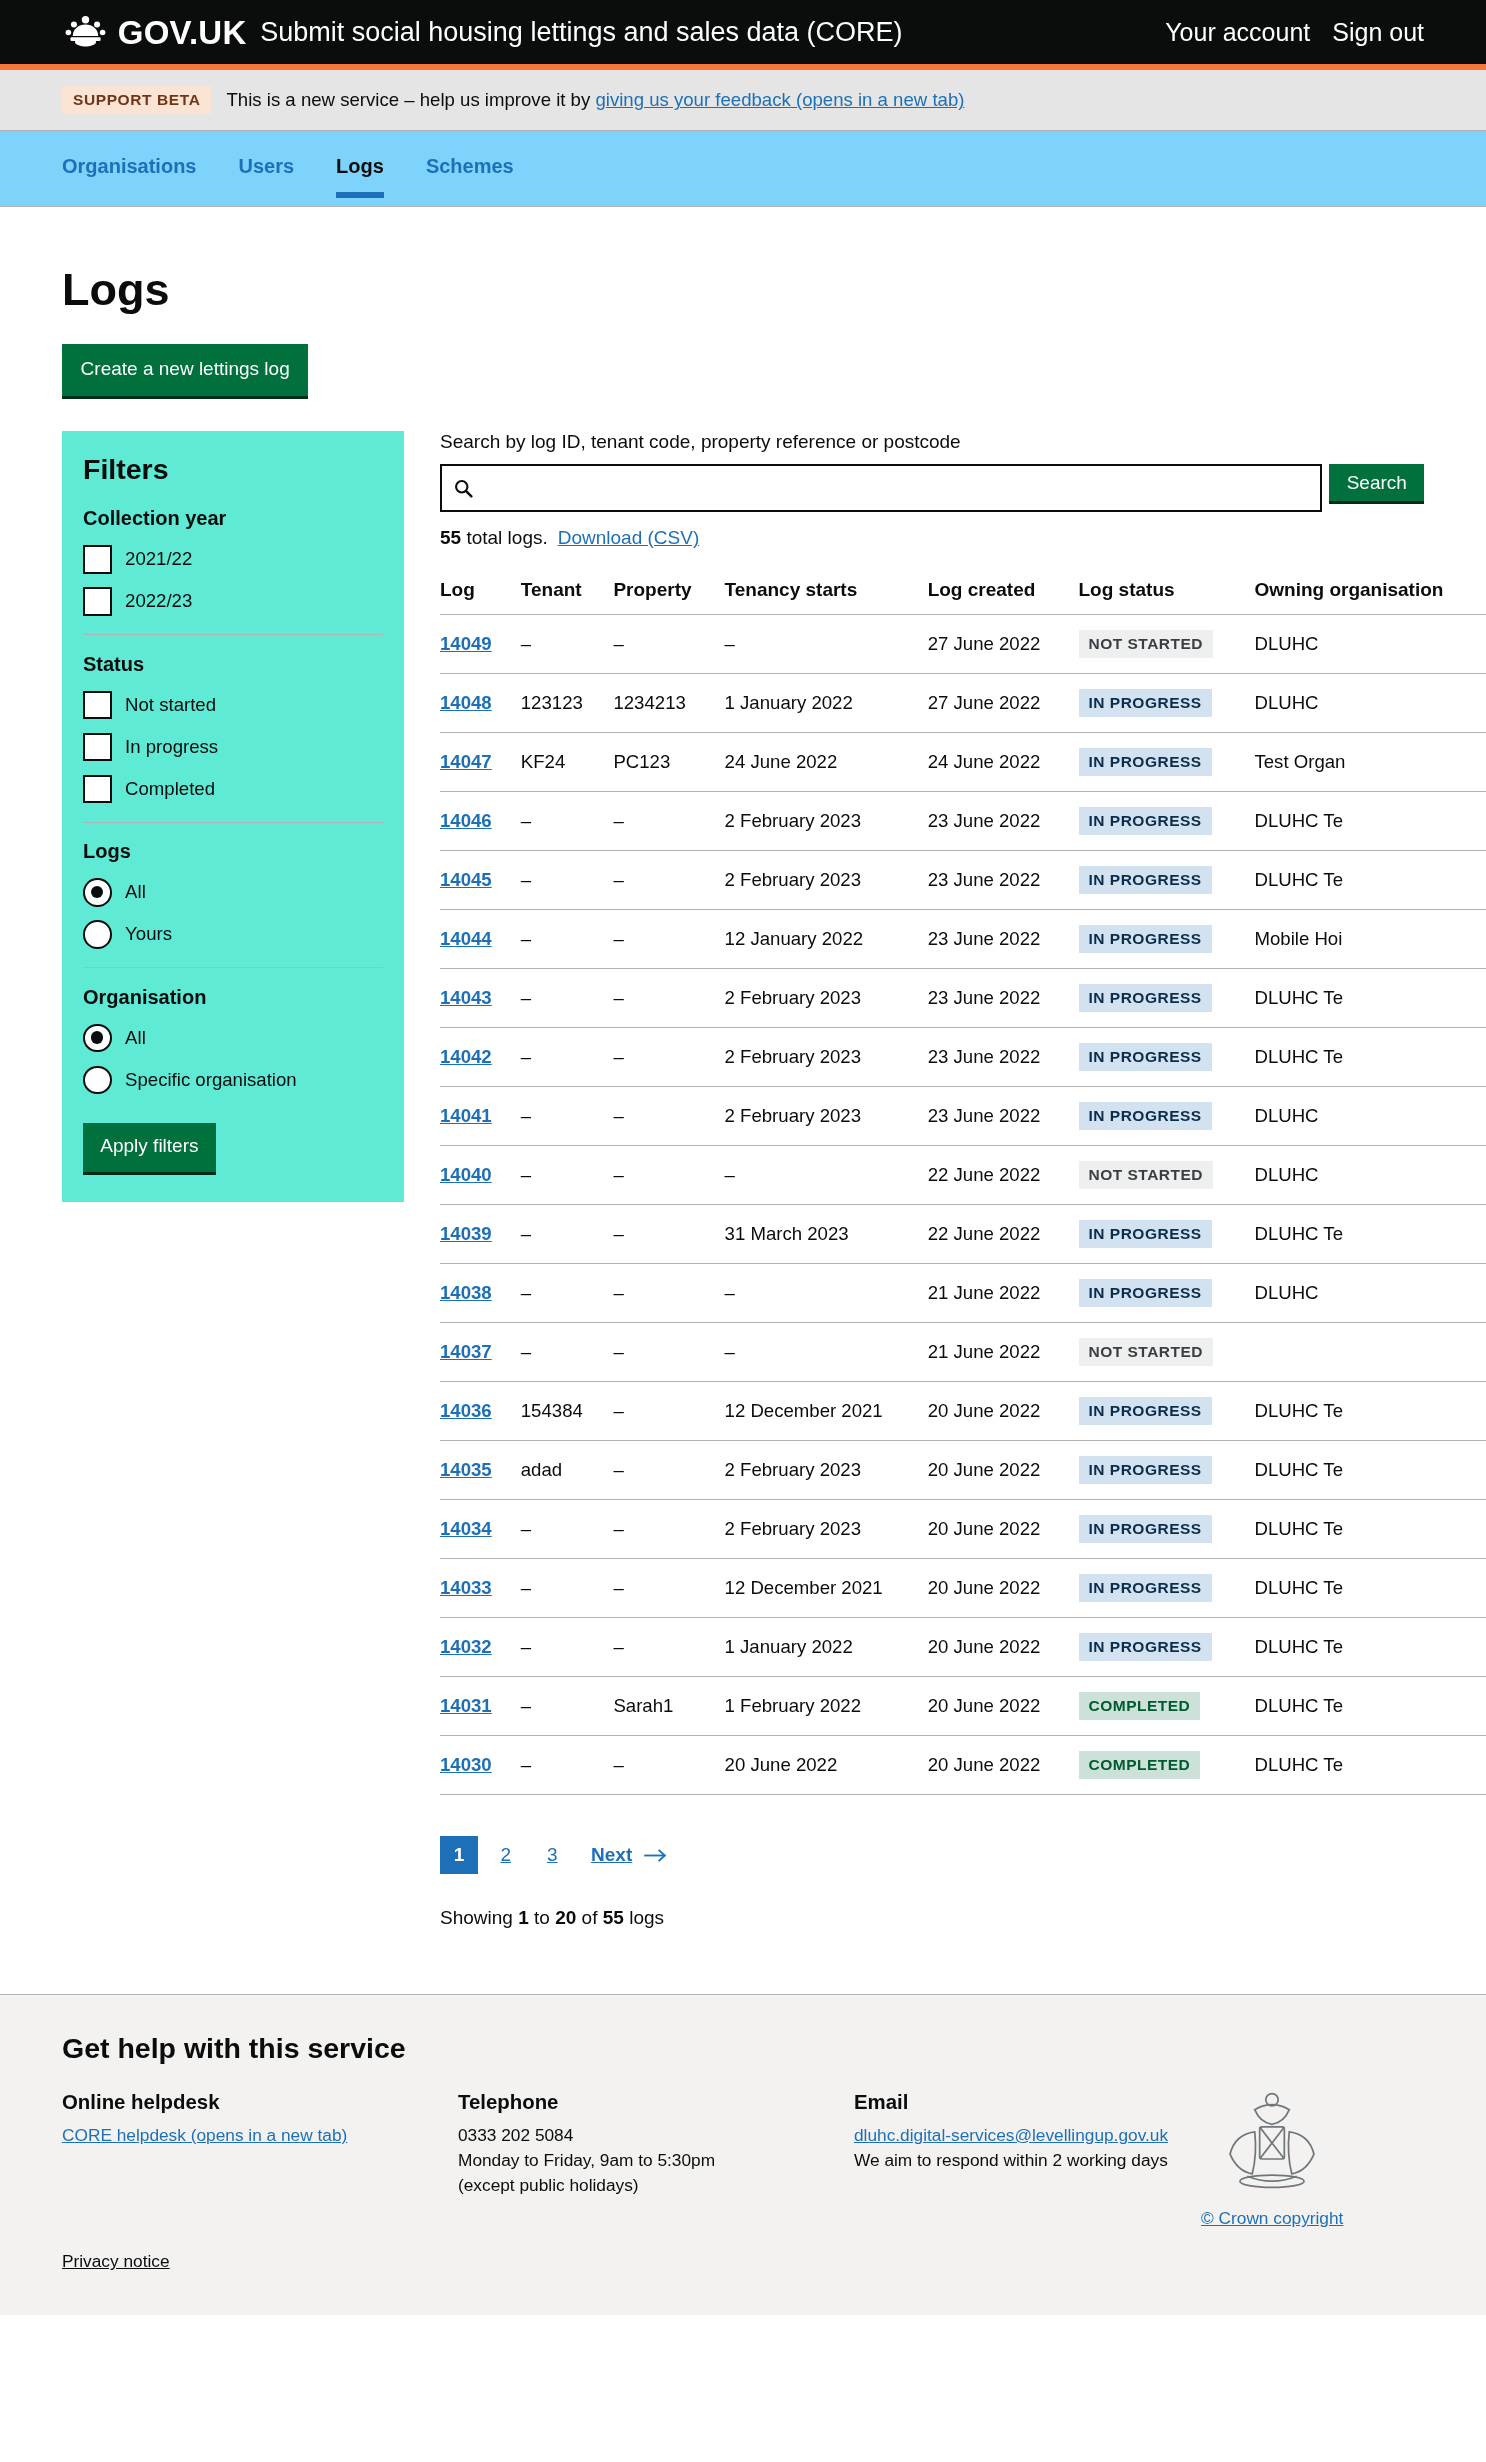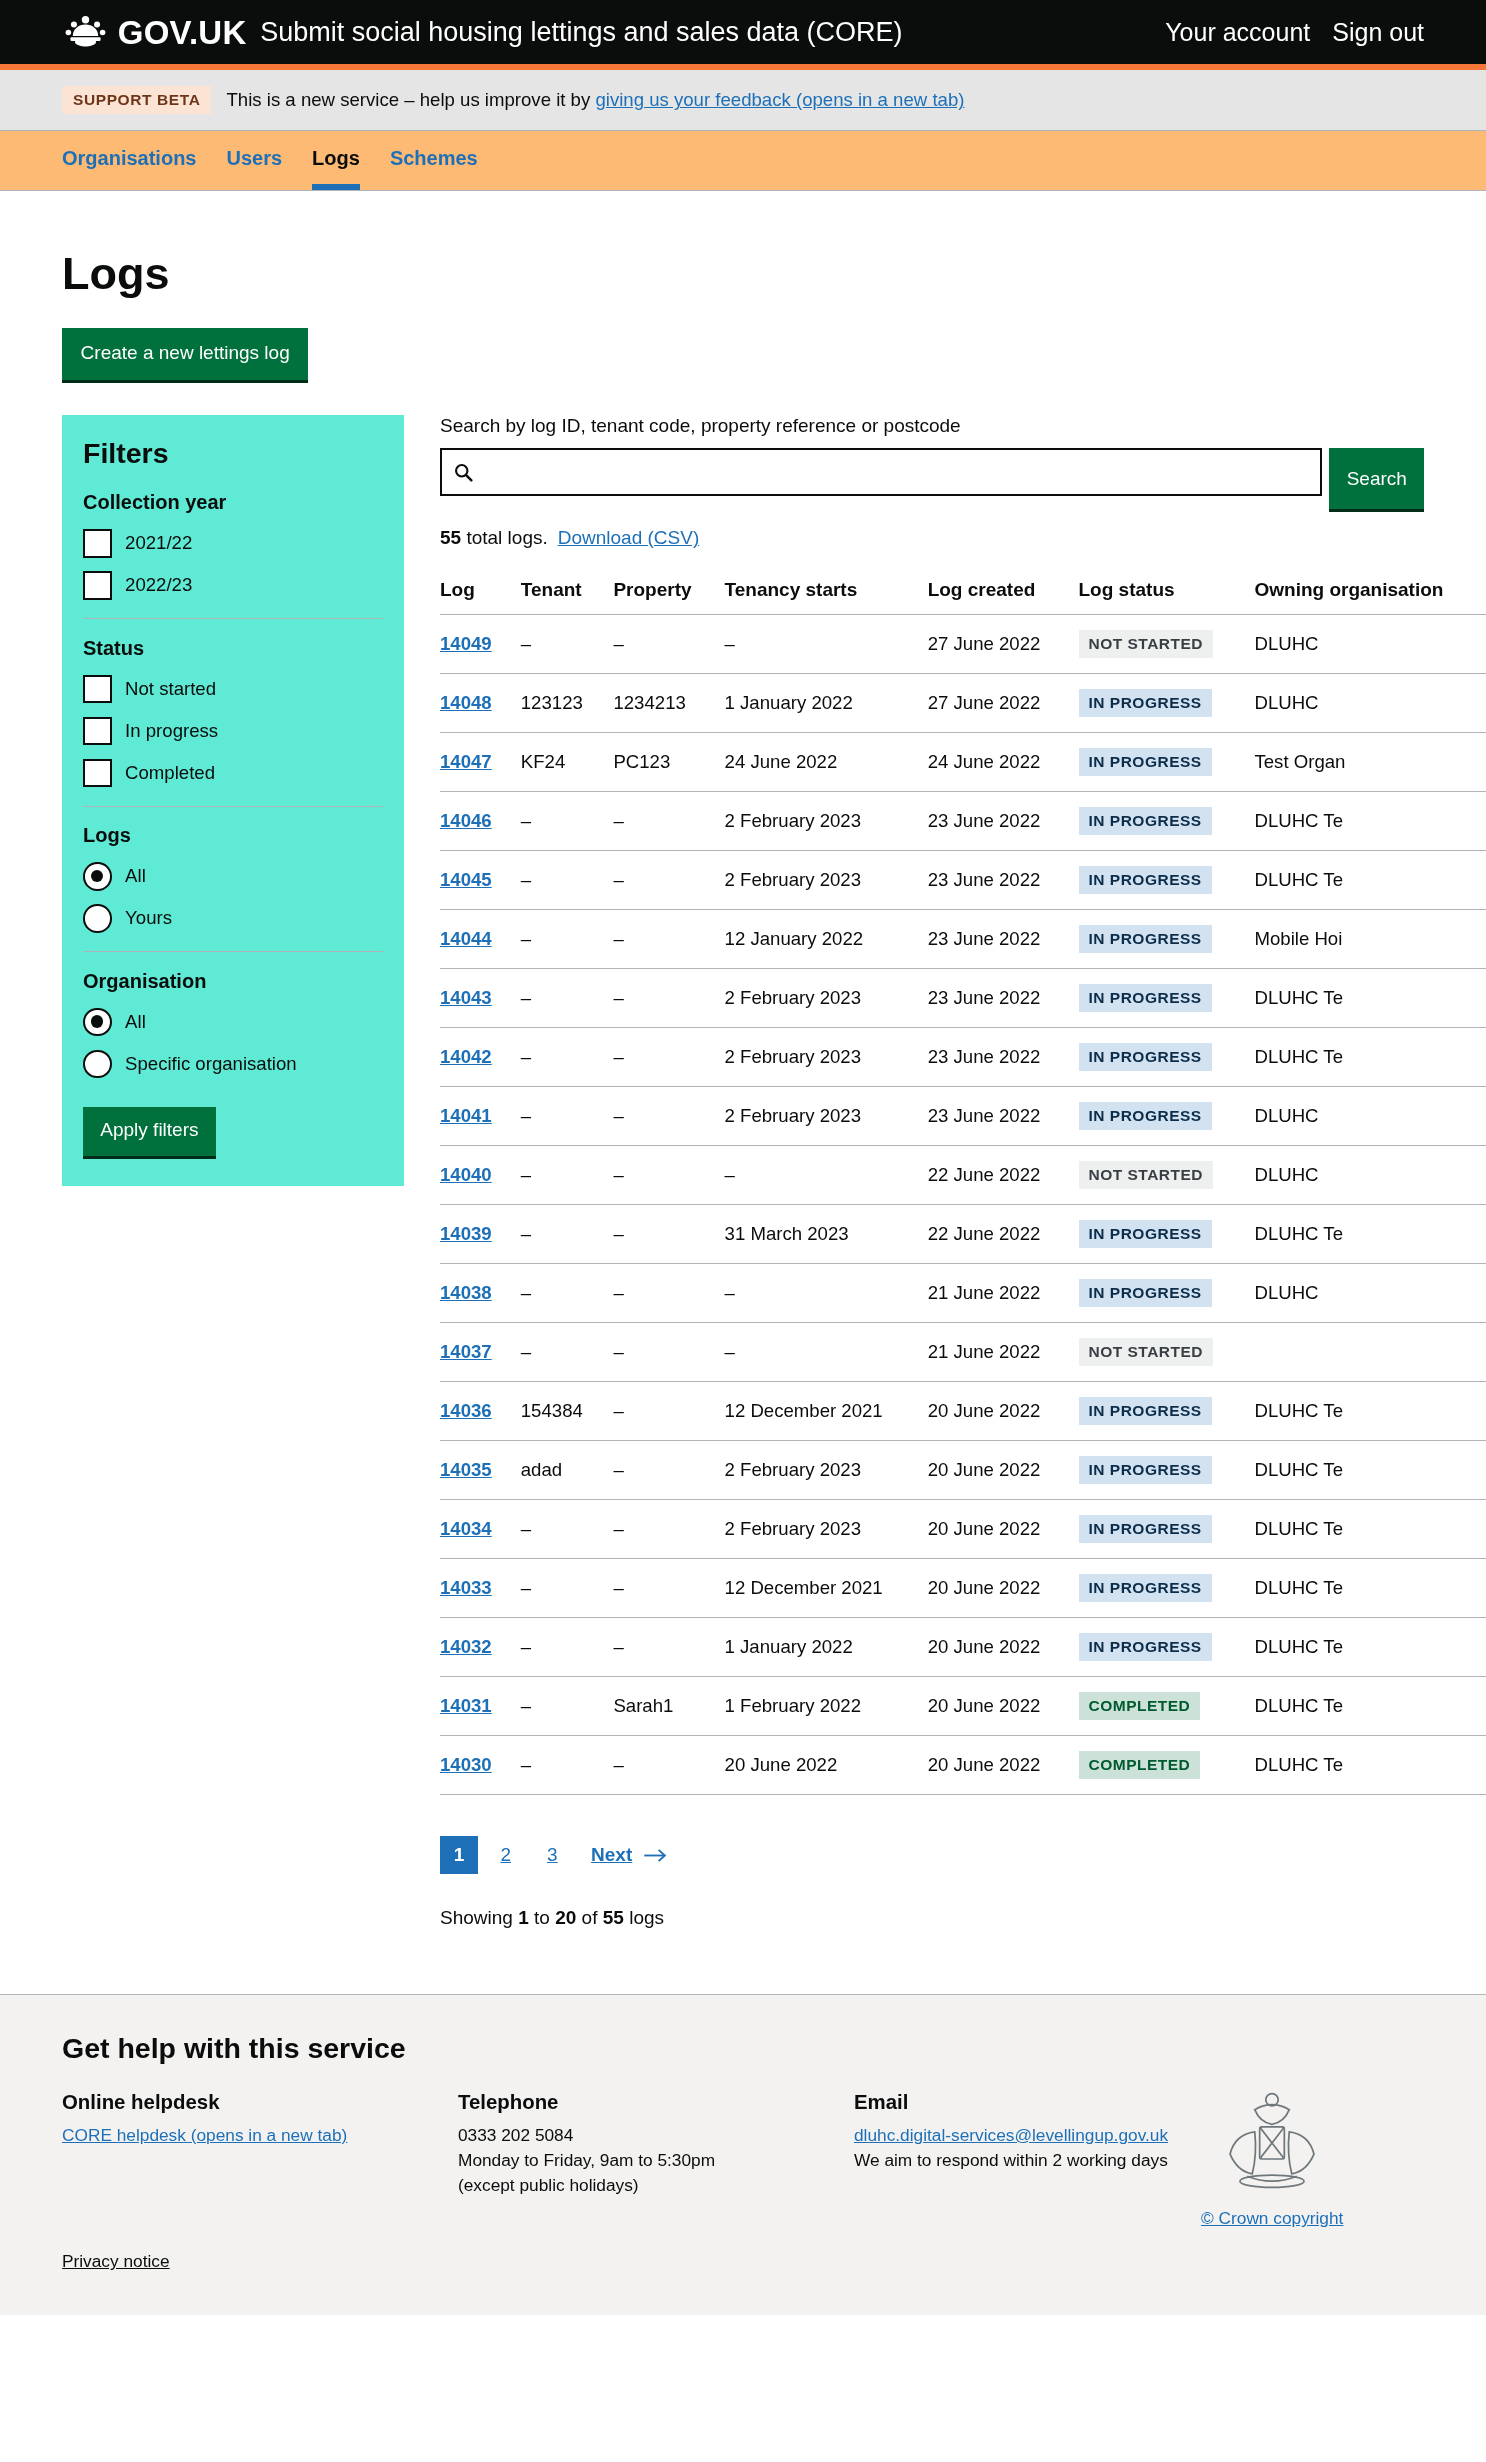--- a/index.html
+++ b/index.html
@@ -81,25 +81,25 @@
     padding: 5px 11px;
     text-transform: uppercase;
     margin-right: 15px;
     white-space: nowrap;
   }
   .phase-text { font-size: 18.6px; color: #0b0c0c; }
   .phase-text a { color: #1d70b8; }
 
   
   .primary-nav {
-    background: #fdba74;
+    background: #7dd3fc;
     border-bottom: 1.2px solid #b1b4b6;
-    padding: 0 62px;
-    display: flex;
-    gap: 0;
+    padding: 8px 62px;
+    display: flex;
+    gap: 12px;
   }
   .nav-item {
     font-size: 20px;
     font-weight: bold;
     color: #1d70b8;
     padding: 16px 0 13.6px 0;
     margin-right: 30px;
     text-decoration: none;
     border-bottom: 6.2px solid transparent;
     display: inline-block;
@@ -232,21 +232,21 @@
   .search-btn {
     background: #00703c;
     color: #ffffff;
     border: none;
     border-bottom: 3.7px solid #002d18;
     font-size: 19px;
     padding: 0 17.3px;
     margin-left: 7.4px;
     cursor: pointer;
     font-family: "Liberation Sans", sans-serif;
-    height: 64px;
+    height: 40px;
   }
 
   .totals-row {
     margin-top: 15px;
     font-size: 19px;
     display: flex;
     align-items: baseline;
     gap: 10px;
   }
   .totals-row b { font-weight: bold; }

